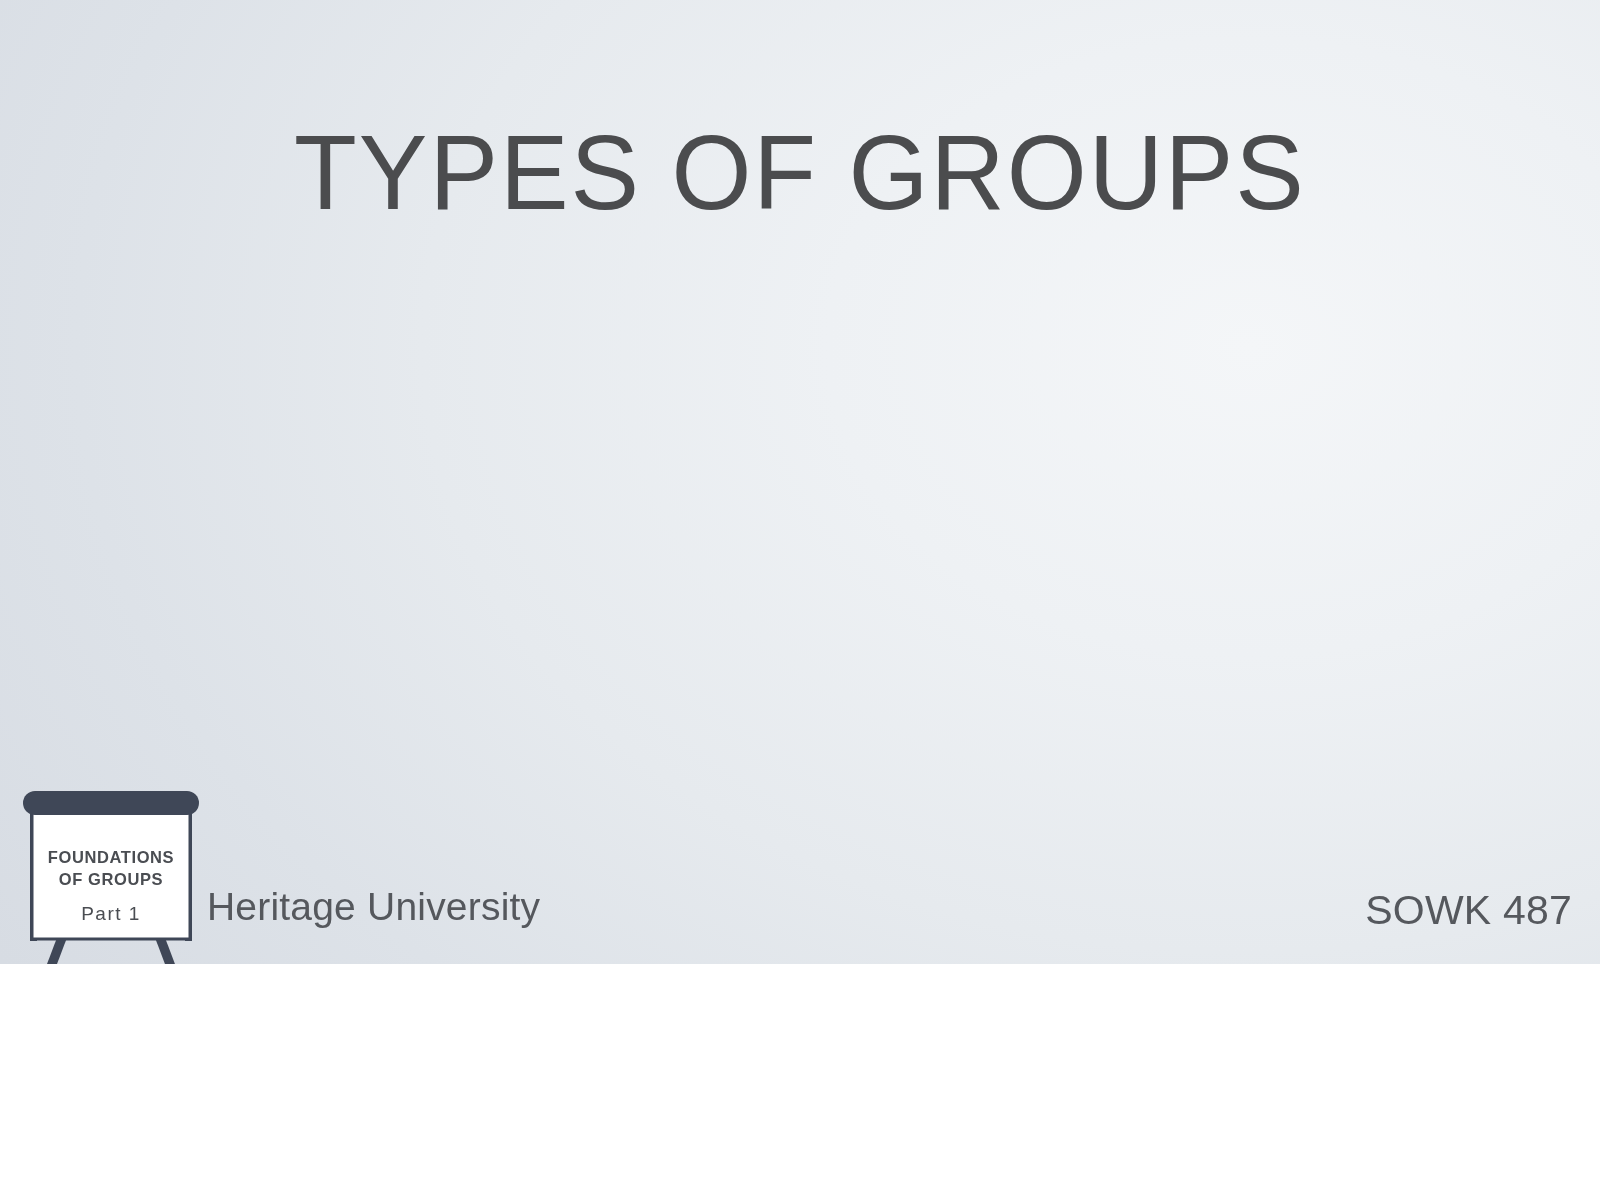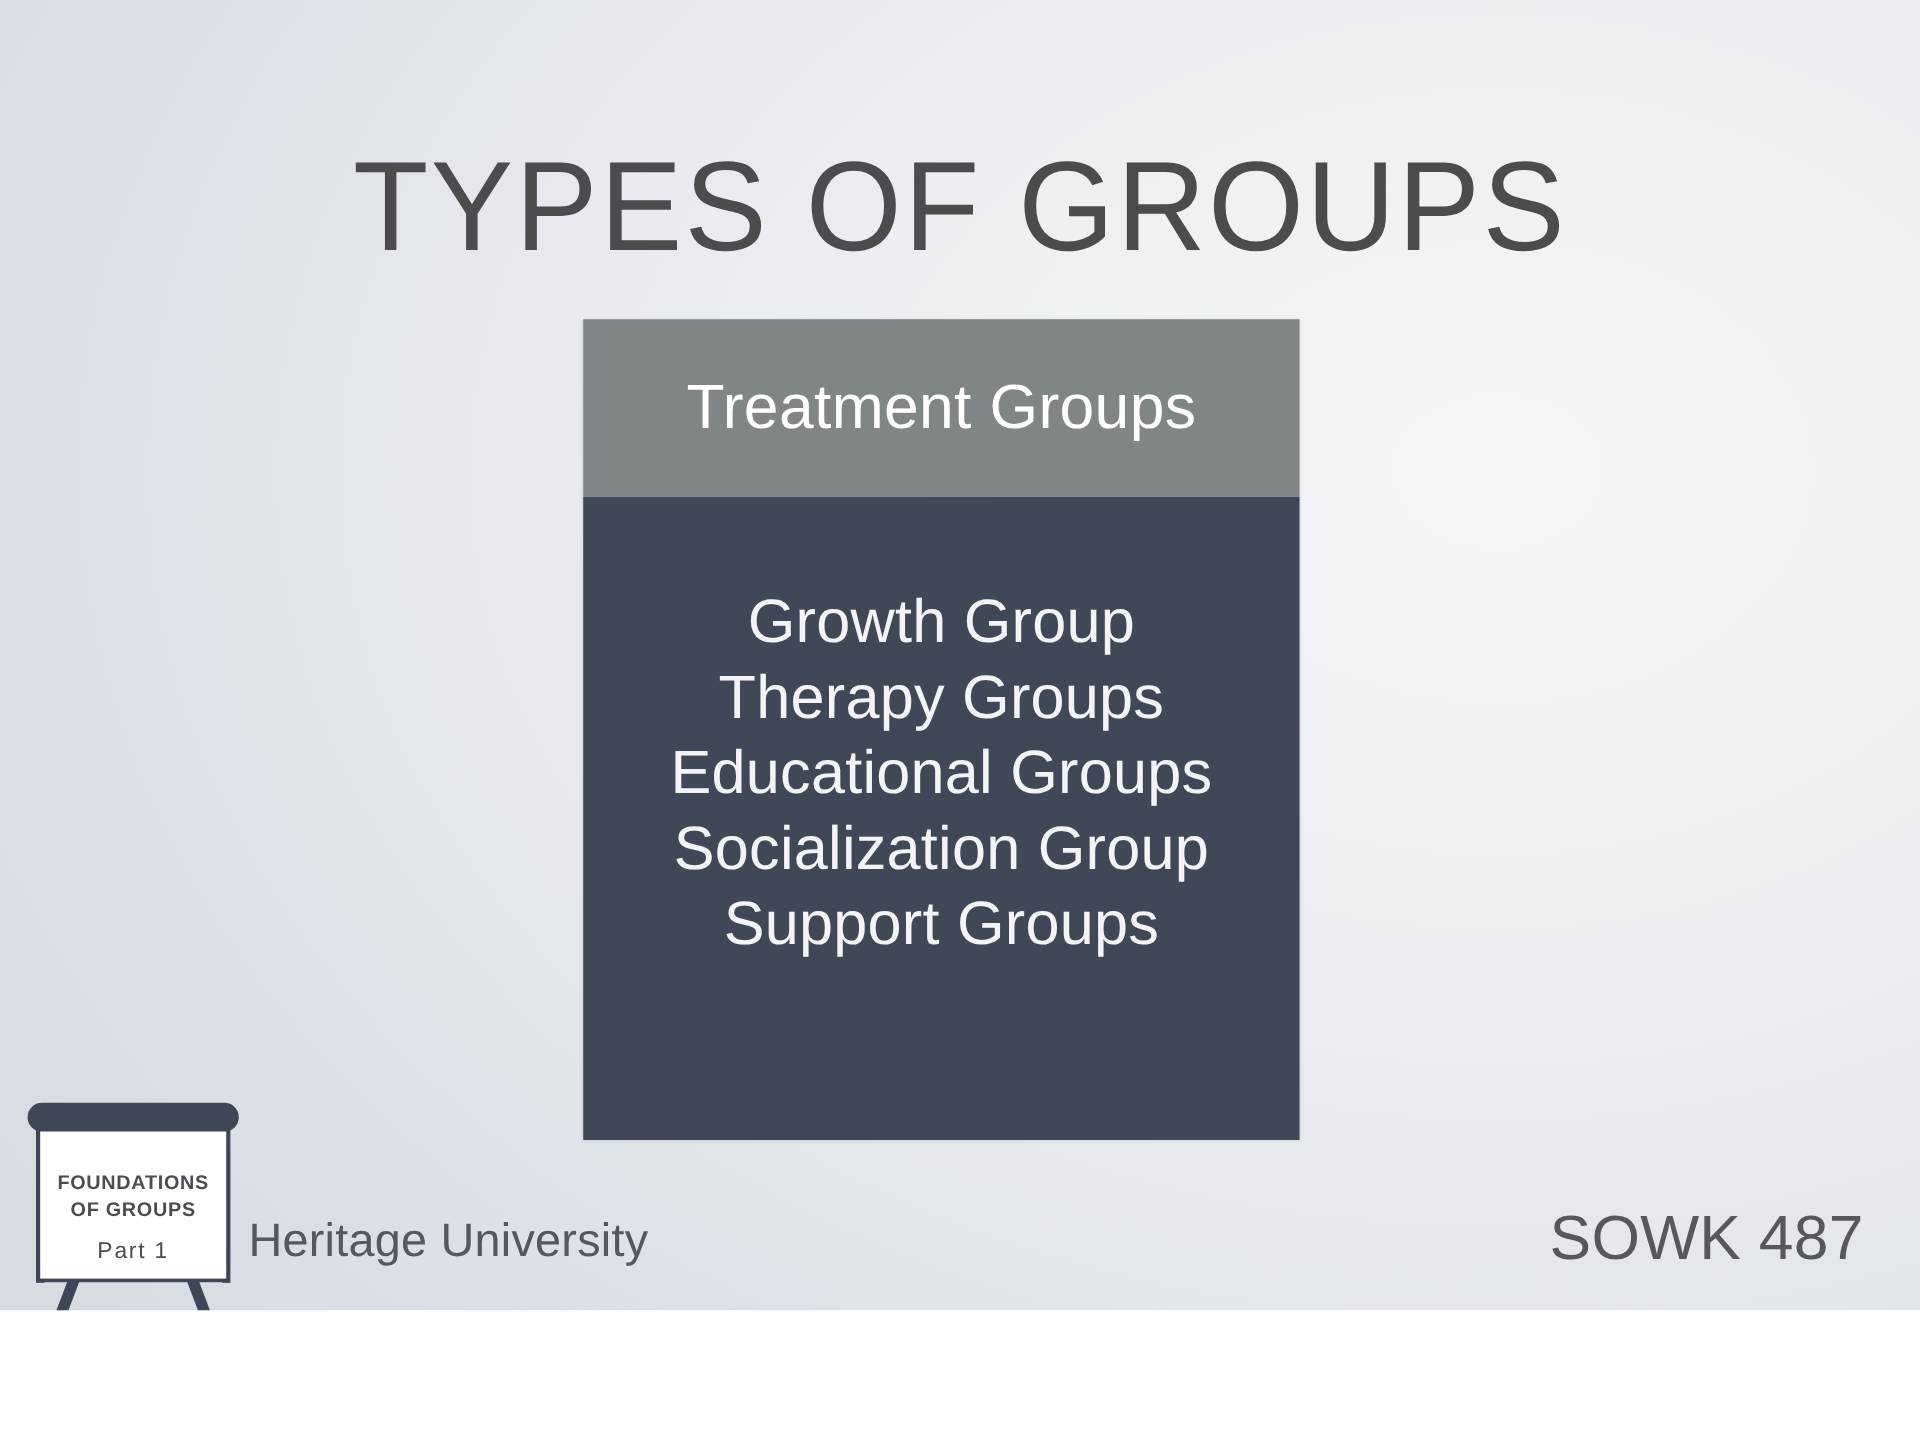--- a/index.html
+++ b/index.html
@@ -7,21 +7,21 @@
     padding: 0;
     background: #ffffff;
   }
   body {
     font-family: "Liberation Sans", sans-serif;
   }
 
   #slide {
     position: relative;
     width: 1600px;
-    height: 1092px;
+    height: 964px;
     overflow: hidden;
     background:
       radial-gradient(ellipse 1500px 1100px at 78% 36%,
         #f4f6f8 0%,
         #eef1f4 28%,
         #e6eaee 55%,
         #dde2e8 78%,
         #d7dce3 100%);
   }
 
@@ -96,25 +96,25 @@
     bottom: 32px;
     color: #55585d;
     font-weight: 400;
     font-size: 39px;
     line-height: 51px;
     letter-spacing: 0.2px;
   }
 
   #footer-right-text {
     position: absolute;
-    right: 47px;
+    right: 28px;
     bottom: 30px;
     color: #55585d;
     font-weight: 300;
-    font-size: 52px;
+    font-size: 41px;
     letter-spacing: 0.2px;
     white-space: nowrap;
     margin-top: 15px;
   }
 
   
   #logo {
     position: absolute;
     left: 18px;
     bottom: -8px;
@@ -139,35 +139,20 @@
     fill: #4a4d52;
   }
 </style>
 </head>
 <body>
 
 <div id="slide">
 
   <div id="slide-title">TYPES OF GROUPS</div>
 
-  <div id="content-card">
-
-    <div id="card-header">
-      <span id="card-header-label">Treatment Groups</span>
-    </div>
-
-    <div id="card-body">
-      <div class="card-body-item">Growth Group</div>
-      <div class="card-body-item">Therapy Groups</div>
-      <div class="card-body-item">Educational Groups</div>
-      <div class="card-body-item">Socialization Group</div>
-      <div class="card-body-item">Support Groups</div>
-    </div>
-
-  </div>
 
   <div id="footer-left-text">
     <div>Heritage University</div>
   </div>
 
   <div id="footer-right-text">SOWK 487</div>
 
   <div id="logo">
     <svg width="186" height="195" viewBox="0 0 186 195">
 

